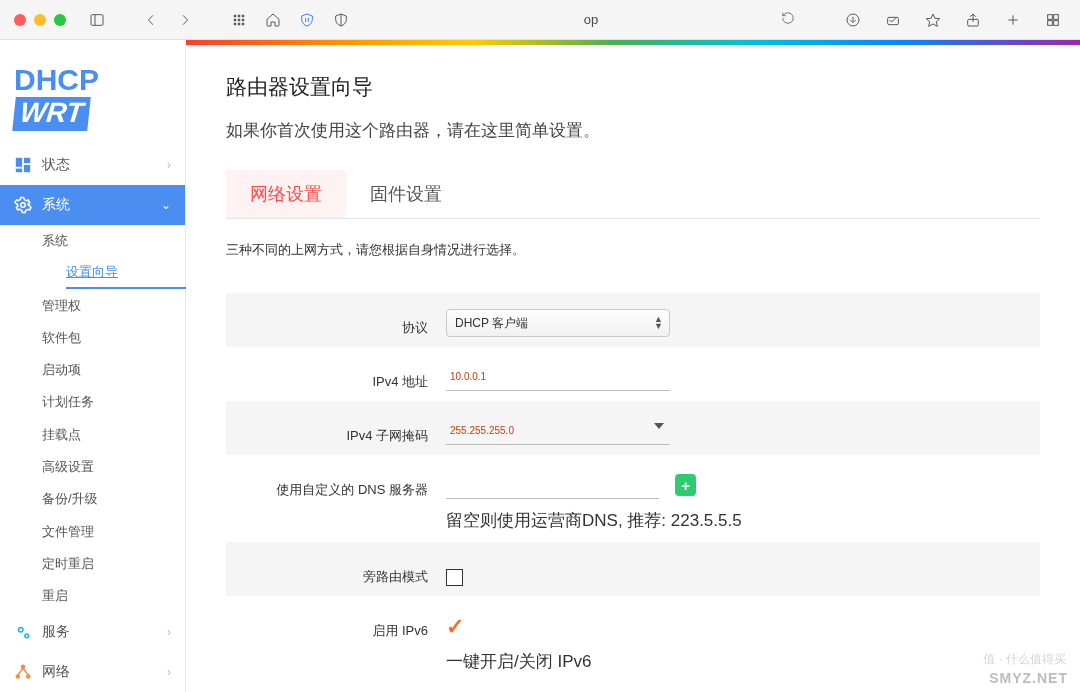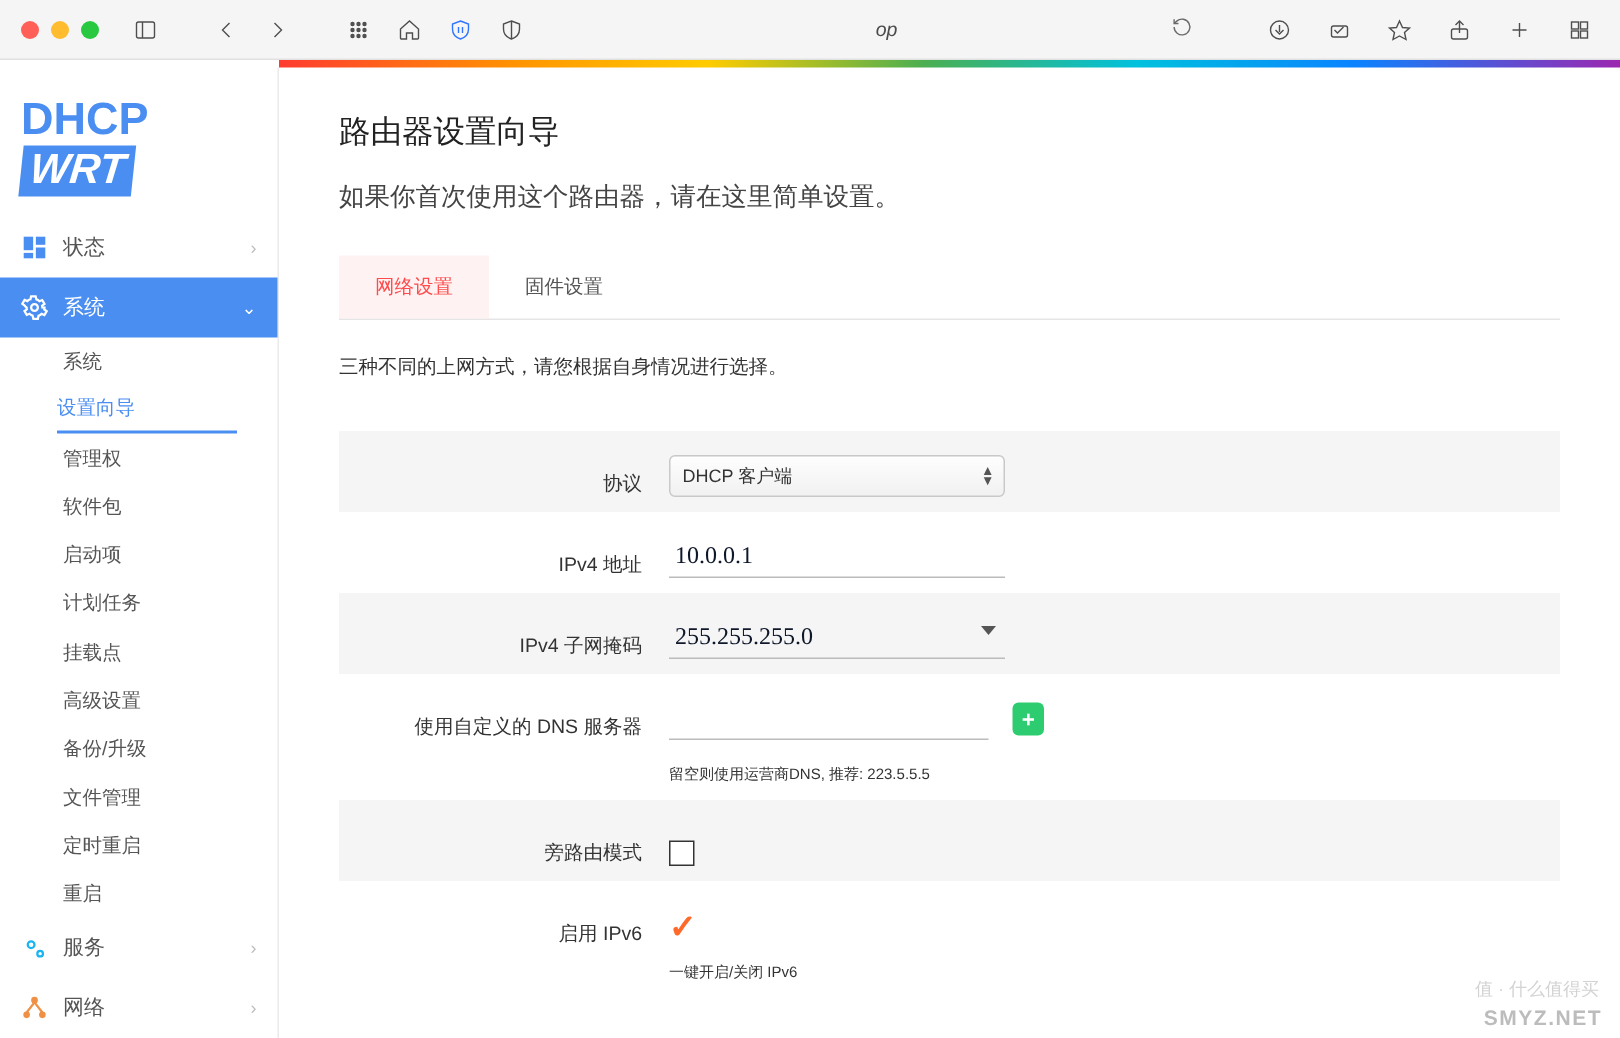--- a/index.html
+++ b/index.html
@@ -7,65 +7,65 @@
 
   
   .titlebar { height: 40px; background: #f5f5f5; border-bottom: 1px solid #e1e1e1; display: flex; align-items: center; padding: 0 14px; gap: 8px; }
   .traffic { display: flex; gap: 8px; margin-right: 10px; }
   .dot { width: 12px; height: 12px; border-radius: 50%; }
   .dot.r { background:#ff5f57; } .dot.y { background:#febc2e; } .dot.g { background:#28c840; }
   .tb-btn { width: 26px; height: 26px; display:flex; align-items:center; justify-content:center; color:#575757; border-radius:4px; }
   .tb-btn svg { width:16px; height:16px; stroke:#4e4e4e; fill:none; stroke-width:1.4; }
   .tb-sep { width: 12px; }
   .urlbar { flex:1; display:flex; justify-content:center; }
-  .urlinner { width: 420px; height:26px; background:transparent; display:flex; align-items:center; justify-content:center; font-size:13px; color:#4a4a4a; position:relative;font-style:italic; }
+  .urlinner { width: 420px; height:26px; background:transparent; display:flex; align-items:center; justify-content:center; font-size:13px; color:#4a4a4a; position:relative; }
   .reload { position:absolute; right:6px; color:#6a6a6a; }
   .right-tools { display:flex; gap:14px; margin-left:12px; }
 
   
   .rainbow { height: 5px; background: linear-gradient(90deg,#ff3b30 0%,#ff9500 18%,#ffcc00 32%,#4caf50 48%,#00c1de 64%,#0a84ff 80%,#9c27b0 100%); margin-left:186px;}
   .content-row { display:flex; height: 647px; }
 
   
   .sidebar { width: 186px; border-right: 1px solid #eaeaea; display:flex; flex-direction:column; background:#fff; }
   .logo { padding: 18px 14px 14px 14px; }
   .logo .open { font-family: Arial, sans-serif; font-weight:700; font-size:30px; color:#4b8ef1; letter-spacing:0; display:inline; }
   .logo .wrt { display:inline-block; background:#4b8ef1; color:#fff; font-size:28px; font-style:italic; font-weight:700; padding:0 6px 2px 6px; transform: skewX(-6deg); font-family: "Comic Sans MS", cursive, sans-serif; }
   .nav-item { display:flex; align-items:center; height:42px; padding:0 14px; font-size:14px; color:#555; cursor:pointer; position:relative; }
   .nav-item .ico { width:18px; height:18px; margin-right:10px; display:flex; align-items:center; justify-content:center; }
   .nav-item .chev { margin-left:auto; color:#bbb; font-size:12px; }
   .nav-item.top1 .ico svg rect { fill:#4b8ef1; }
   .nav-item.active { background:#4b8ef1; color:#fff; }
   .nav-item.active .chev { color:#fff; }
   .sub { padding-left: 42px; height:34px; display:flex; align-items:center; font-size:13px; color:#555; cursor:pointer; }
-  .sub.current { color:#4b8ef1; border-bottom:2px solid #4b8ef1; width: 120px; margin-left:38px; padding-left:0; }
+  .sub.current { color:#4b8ef1; border-bottom:2px solid #4b8ef1; width: 120px; margin-left:66px; padding-left:0;text-decoration:underline; }
   .svc .ico svg { stroke:#19b5f1; }
   .net .ico svg { stroke:#f09045; fill:#f09045;}
 
   
   .main { flex:1; overflow-y:auto; position:relative; }
   .main-inner { padding: 28px 40px 40px 40px; }
   h2.page-title { font-size:21px; font-weight:500; color:#222; margin-bottom:18px; }
   .page-sub { font-size:17px; color:#444; margin-bottom:28px; }
 
   .tabs { display:flex; border-bottom:1px solid #e5e5e5; margin-bottom:22px; }
-  .tab { padding: 12px 24px; font-size:13px; color:#555; cursor:pointer; position:relative; }
+  .tab { padding: 12px 24px; font-size:18px; color:#555; cursor:pointer; position:relative; }
   .tab.active { color:#ff4b4b; background:#fff2f2; }
 
   .form-desc { font-size:13px; color:#333; margin-bottom: 34px; }
   .form-row { display:flex; align-items:flex-end; min-height:54px; padding: 10px 0; }
   .form-row.shade { background:#f5f5f5; }
   .lbl { width: 220px; text-align:right; padding-right: 18px; font-size:13px; color:#333; }
   .ctl { width: 250px; position:relative; display:flex; align-items:center; }
   .select-box { width: 224px; height:28px; border:1px solid #c9c9c9; border-radius:4px; background:linear-gradient(#fefefe,#f1f1f1); font-size:12px; padding:0 8px; display:flex; align-items:center; position:relative; color:#333; }
   .select-box .caret { position:absolute; right:6px; font-size:9px; color:#555; line-height:7px; }
-  .txt-input { width: 224px; height:28px; border:none; border-bottom:1px solid #bbb; background:transparent; font-size:16px; padding: 0 4px; color:#0f172a; outline:none;font-family:Liberation Serif, serif; }
+  .txt-input { width: 224px; height:28px; border:none; border-bottom:1px solid #bbb; background:transparent; font-size:10px; padding: 0 4px; color:#c2410c; outline:none; }
   .drop-caret { position:absolute; left: 208px; top: 6px; border-left:5px solid transparent; border-right:5px solid transparent; border-top:6px solid #555; }
   .add-btn { width:22px; height:22px; background:#2ecc71; border-radius:4px; color:#fff; display:flex; align-items:center; justify-content:center; font-weight:bold; font-size:15px; margin-left:16px; cursor:pointer; }
-  .hint { font-size:10px; color:#333; }
+  .hint { font-size:17px; color:#333; }
   .checkbox { width:17px; height:17px; border:1.5px solid #333; background:#fff; cursor:pointer; }
   .check-orange { color:#ff6a2b; font-size:22px; font-weight:bold; }
 
   .watermark { position:absolute; right:12px; bottom:6px; font-size:14px; color:#bcbcbc; font-weight:600; letter-spacing:1px; }
   .wm2 { position:absolute; right:14px; bottom:24px; font-size:12px; color:#d3d3d3; }
 
   
   .main::-webkit-scrollbar { width:10px; }
   .main::-webkit-scrollbar-thumb { background:#c8c8c8; border-radius:5px; }
 </style>

